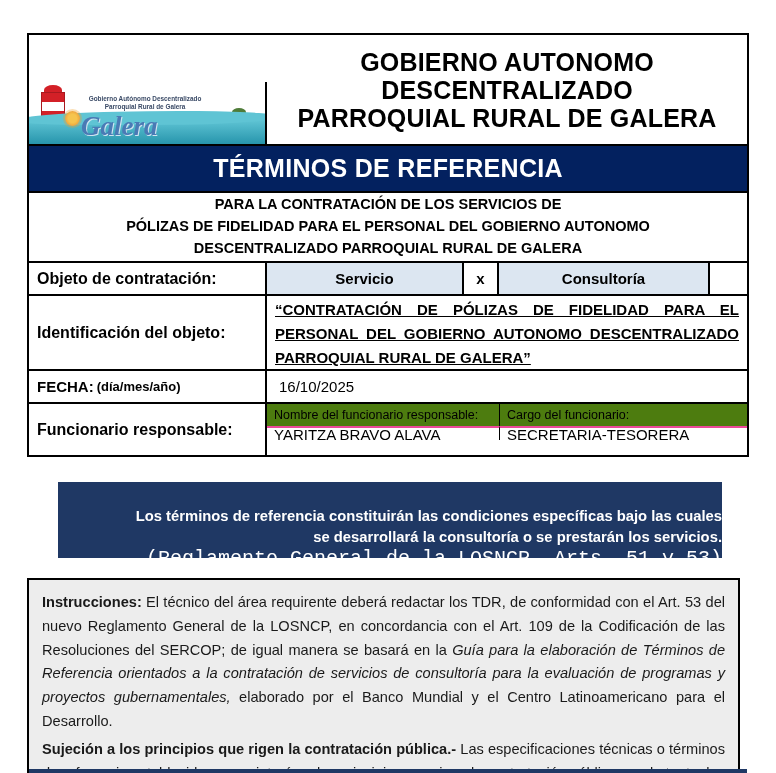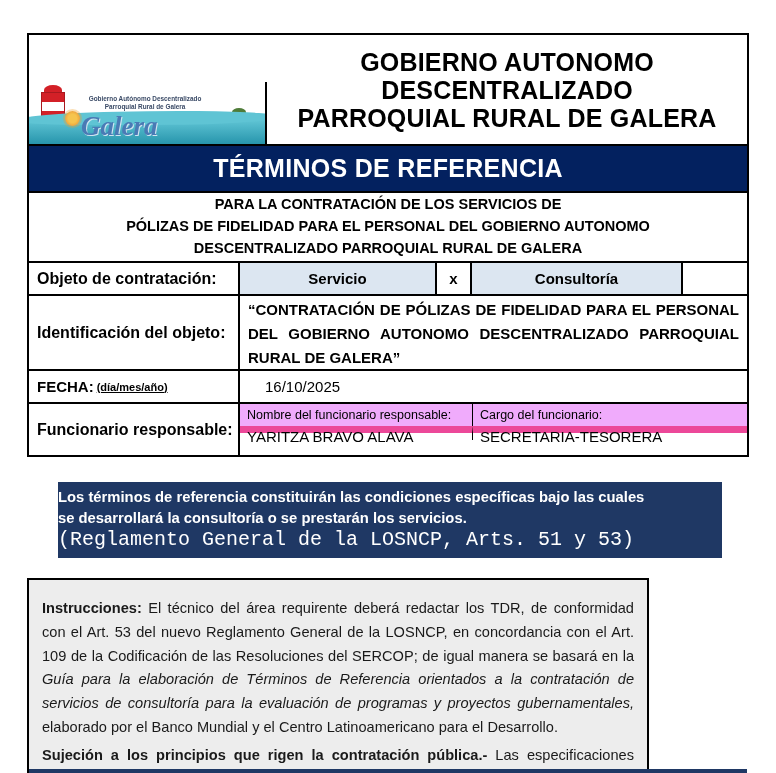--- a/index.html
+++ b/index.html
@@ -36,51 +36,51 @@
     font-style:italic; font-weight:bold; font-size:27px; color:#4a7ab5; text-shadow:1px 1px 0 #cfe4f0; }
 
   .banner-row { height:47px; border-top:2px solid #000; background:#03215f; color:#fff;
     align-items:center; justify-content:center; font-weight:bold; font-size:25px; letter-spacing:.3px; }
 
   .subtitle-row { height:70px; border-top:2px solid #000; flex-direction:column; justify-content:flex-start;
     text-align:center; font-weight:bold; font-size:14.5px; line-height:22px; }
 
   .objeto-row { height:33px; border-top:2px solid #000; }
   .cell { display:flex; align-items:center; }
-  .label-cell { width:211px; border-right:2px solid #000; font-weight:bold; font-size:16px; padding-left:8px; display:flex; align-items:center; }
+  .label-cell { width:238px; border-right:2px solid #000; font-weight:bold; font-size:16px; padding-left:8px; display:flex; align-items:center; }
   .servicio-cell { width:197px; border-right:2px solid #000; background:#dce6f1; justify-content:center; font-weight:bold; font-size:15px; }
   .mark-cell { width:35px; border-right:2px solid #000; justify-content:center; font-weight:bold; font-size:15px; }
   .consultoria-cell { width:211px; border-right:2px solid #000; background:#dce6f1; justify-content:center; font-weight:bold; font-size:15px; }
   .empty-cell { flex:1; }
 
   .ident-row { height:75px; border-top:2px solid #000; }
-  .ident-value { flex:1; font-weight:bold; font-size:15px; line-height:24px; text-align:justify; padding:2px 8px 0 8px; }
+  .ident-value { flex:1; font-weight:bold; font-size:15px; line-height:24px; text-align:justify; padding:2px 8px 0 8px;text-decoration:underline; }
 
   .fecha-row { height:33px; border-top:2px solid #000; }
   .fecha-label { font-weight:bold; font-size:15px; }
-  .fecha-hint { font-weight:bold; font-size:11px; margin-left:3px;text-decoration:underline; }
-  .fecha-value { flex:1; display:flex; align-items:center; padding-left:25px; font-size:15px; }
+  .fecha-hint { font-weight:bold; font-size:13px; margin-left:3px; }
+  .fecha-value { flex:1; display:flex; align-items:center; padding-left:12px; font-size:15px; }
 
   .func-row { height:53px; border-top:2px solid #000; }
   .func-right { flex:1; display:flex; flex-direction:column; }
   .func-sub { display:flex; }
-  .sub-head { height:22px; background:#f0abfc; font-size:12.5px; align-items:center; padding-left:7px; }
-  .sub-val { height:14px; border-top:7px solid #ec4899; font-size:15px; align-items:center; padding-left:7px; }
+  .sub-head { height:22px; background:#4d7c0f; font-size:12.5px; align-items:center; padding-left:7px; }
+  .sub-val { height:14px; border-top:2px solid #ec4899; font-size:15px; align-items:center; padding-left:7px; }
   .col-nombre { width:233px; border-right:1px solid #000; }
   .col-cargo { flex:1; }
 
   
   .notice { position:absolute; left:58px; top:482px; width:664px; height:76px; background:#1f3864;
-    color:#fff; text-align:left; padding-top:5px; }
+    color:#fff; text-align:right; padding-top:24px; }
   .notice .n1, .notice .n2 { font-weight:bold; font-size:14.8px; line-height:21px; }
   .notice .n3 { font-size:20px; line-height:21px;font-family:Liberation Mono, monospace; }
 
   
-  .instructions { position:absolute; left:27px; top:578px; width:622px; height:195px;
-    border:2px solid #000; border-bottom:none; background:#ededed; padding:17px 13px 0 13px;
+  .instructions { position:absolute; left:27px; top:578px; width:713px; height:195px;
+    border:2px solid #000; border-bottom:none; background:#ededed; padding:11px 13px 0 13px;
     font-size:14.6px; line-height:23.8px; text-align:justify; color:#1a1a1a; }
   .instructions p { margin:0; }
   .instructions .p2 { margin-top:6px; }
   .instructions .p3 { margin-top:4px; }
   .b { font-weight:bold; }
   .i { font-style:italic; }
 
   .bottom-strip { position:absolute; left:29px; top:769px; width:718px; height:4px; background:#1f3864; }
 </style>
 </head>

